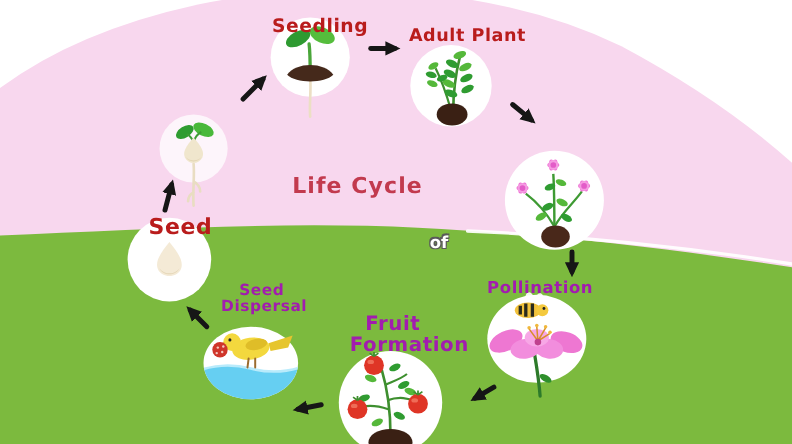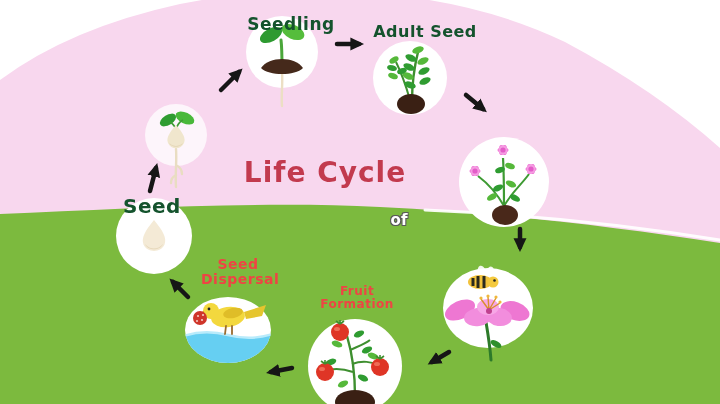--- a/index.html
+++ b/index.html
@@ -1,32 +1,32 @@
 <!DOCTYPE html>
 <html><head>
 <meta charset="utf-8">
 <style>
   html,body{margin:0;padding:0;background:#fff;}
   #scene{position:relative;width:720px;height:404px;overflow:hidden;background:#fff;
          font-family:"DejaVu Sans","Liberation Sans",sans-serif;}
   #scene svg{position:absolute;left:0;top:0;}
   .lbl{position:absolute;transform:translateX(-50%);font-weight:bold;text-align:center;
-       white-space:nowrap;color:#14532d;line-height:1.08;letter-spacing:.5px;}
-  .lbl.green{color:#ef4444;}
+       white-space:nowrap;color:#b91c1c;line-height:1.08;letter-spacing:.5px;}
+  .lbl.green{color:#a21caf;}
   .lbl.wrap{white-space:normal;}
-  #lbl-seed{left:152px;top:196px;font-size:20px;}
+  #lbl-seed{left:164px;top:196px;font-size:20px;}
   #lbl-germination{left:186px;top:90px;font-size:16px;}
   #lbl-seedling{left:291px;top:15px;font-size:17px;}
   #lbl-adult-plant{left:425px;top:23px;font-size:16px;}
   #lbl-flowering{left:511px;top:117px;font-size:15px;}
   #lbl-pollination{left:491px;top:253px;font-size:15px;}
-  #lbl-fruit-formation{left:357px;top:285px;font-size:12px;width:78px;}
+  #lbl-fruit-formation{left:357px;top:285px;font-size:18px;width:78px;}
   #lbl-seed-dispersal{left:238px;top:257px;font-size:14px;width:74px;}
   .title-line1{position:absolute;left:325px;top:156px;transform:translateX(-50%);
-       font-size:28px;font-weight:bold;color:#c23a4e;letter-spacing:1px;white-space:nowrap;}
+       font-size:20px;font-weight:bold;color:#c23a4e;letter-spacing:1px;white-space:nowrap;}
   .title-of{position:absolute;left:399px;top:174px;transform:translateX(-50%);
        font-size:15px;font-weight:bold;color:#ffffff;
        text-shadow:-1px -1px 0 #5a5a5a,1px -1px 0 #5a5a5a,-1px 1px 0 #5a5a5a,1px 1px 0 #5a5a5a;margin-top:37px;}
   .title-line2{position:absolute;left:342px;top:186px;transform:translateX(-50%);
        font-size:35px;font-weight:800;color:#265e2b;letter-spacing:2px;white-space:nowrap;}
 </style>
 </head>
 <body>
 
 <div id="scene">
@@ -222,20 +222,21 @@
     <path d="M466,95 L483,109" marker-end="url(#ah)"></path>
     <path d="M520,229 L520,247" marker-end="url(#ah)"></path>
     <path d="M449,352 L432,362" marker-end="url(#ah)"></path>
     <path d="M292,368 L271,372" marker-end="url(#ah)"></path>
     <path d="M188,297 L173,282" marker-end="url(#ah)"></path>
   </g>
 </svg>
 
 <div class="lbl" id="lbl-seed">Seed</div>
 <div class="lbl" id="lbl-seedling">Seedling</div>
-<div class="lbl" id="lbl-adult-plant">Adult Seed</div>
+<div class="lbl" id="lbl-adult-plant">Adult Plant</div>
+<div class="lbl green" id="lbl-pollination">Pollination</div>
 <div class="lbl green wrap" id="lbl-fruit-formation">Fruit Formation</div>
 <div class="lbl green wrap" id="lbl-seed-dispersal">Seed Dispersal</div>
 
 <div class="title-line1">Life Cycle</div>
 <div class="title-of">of</div>
 
 </div>
 
 </body></html>

